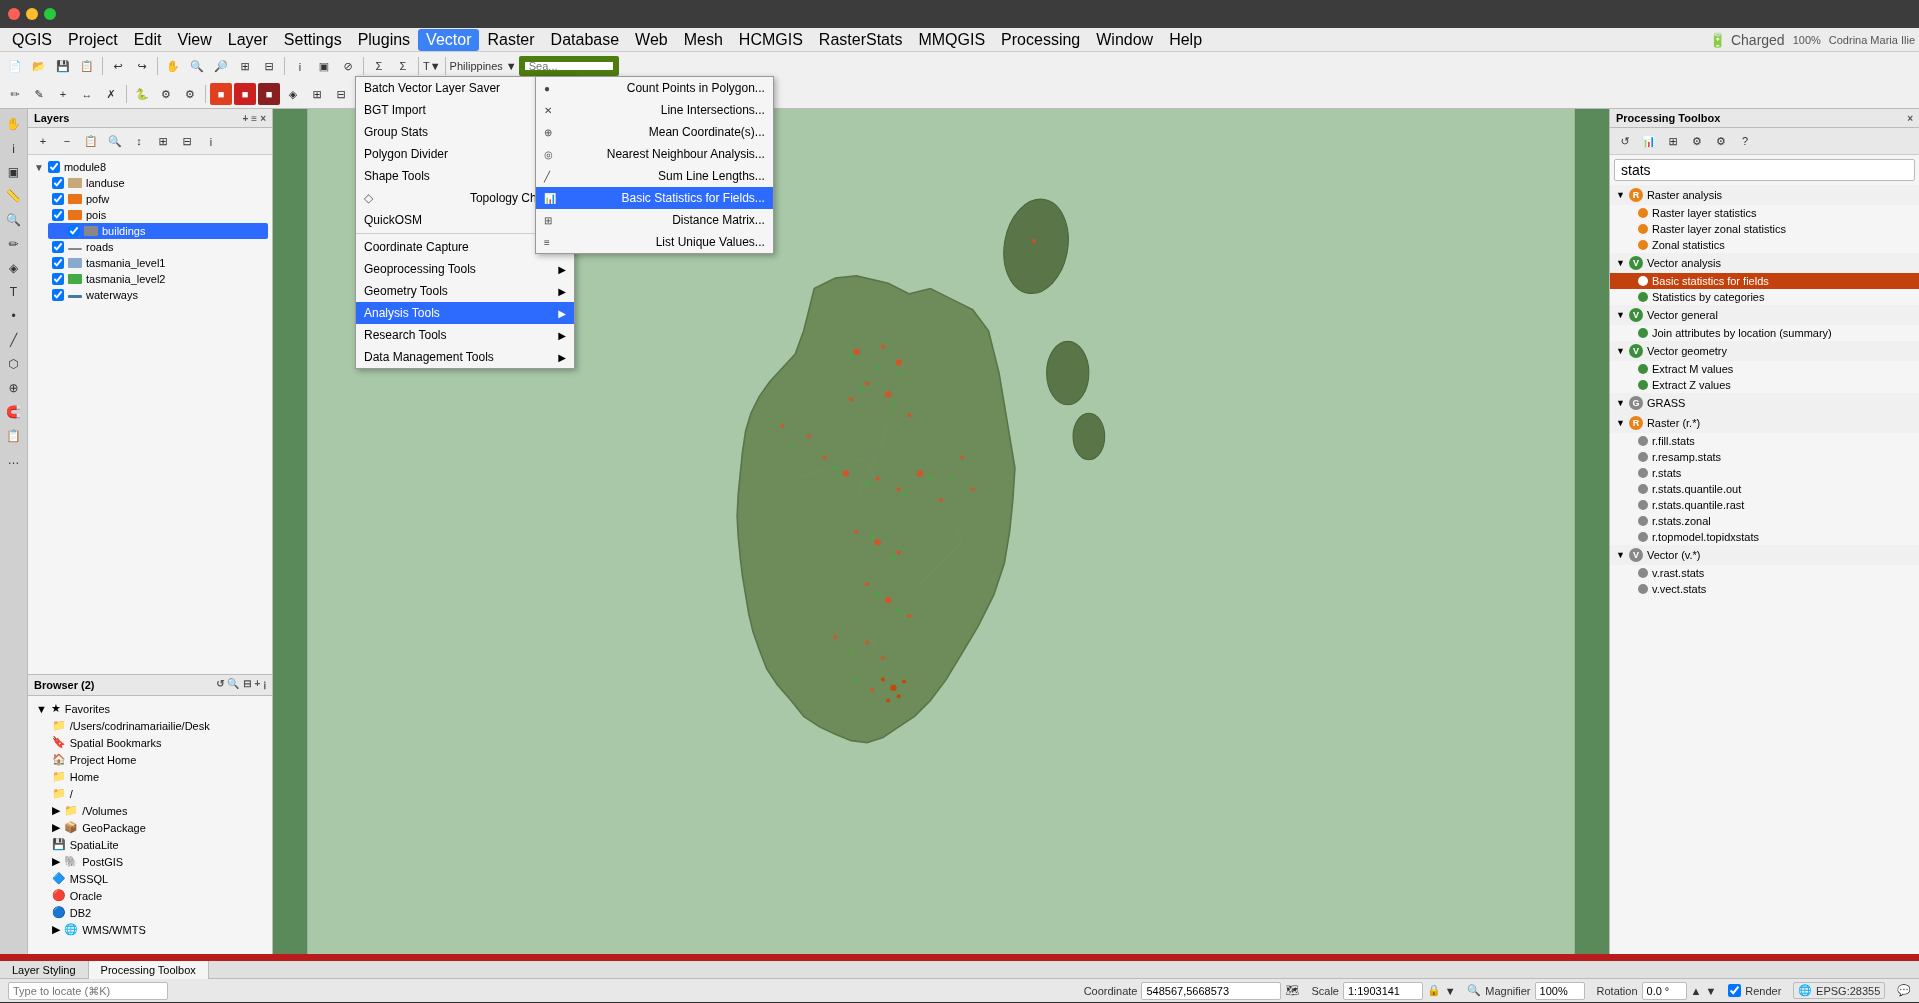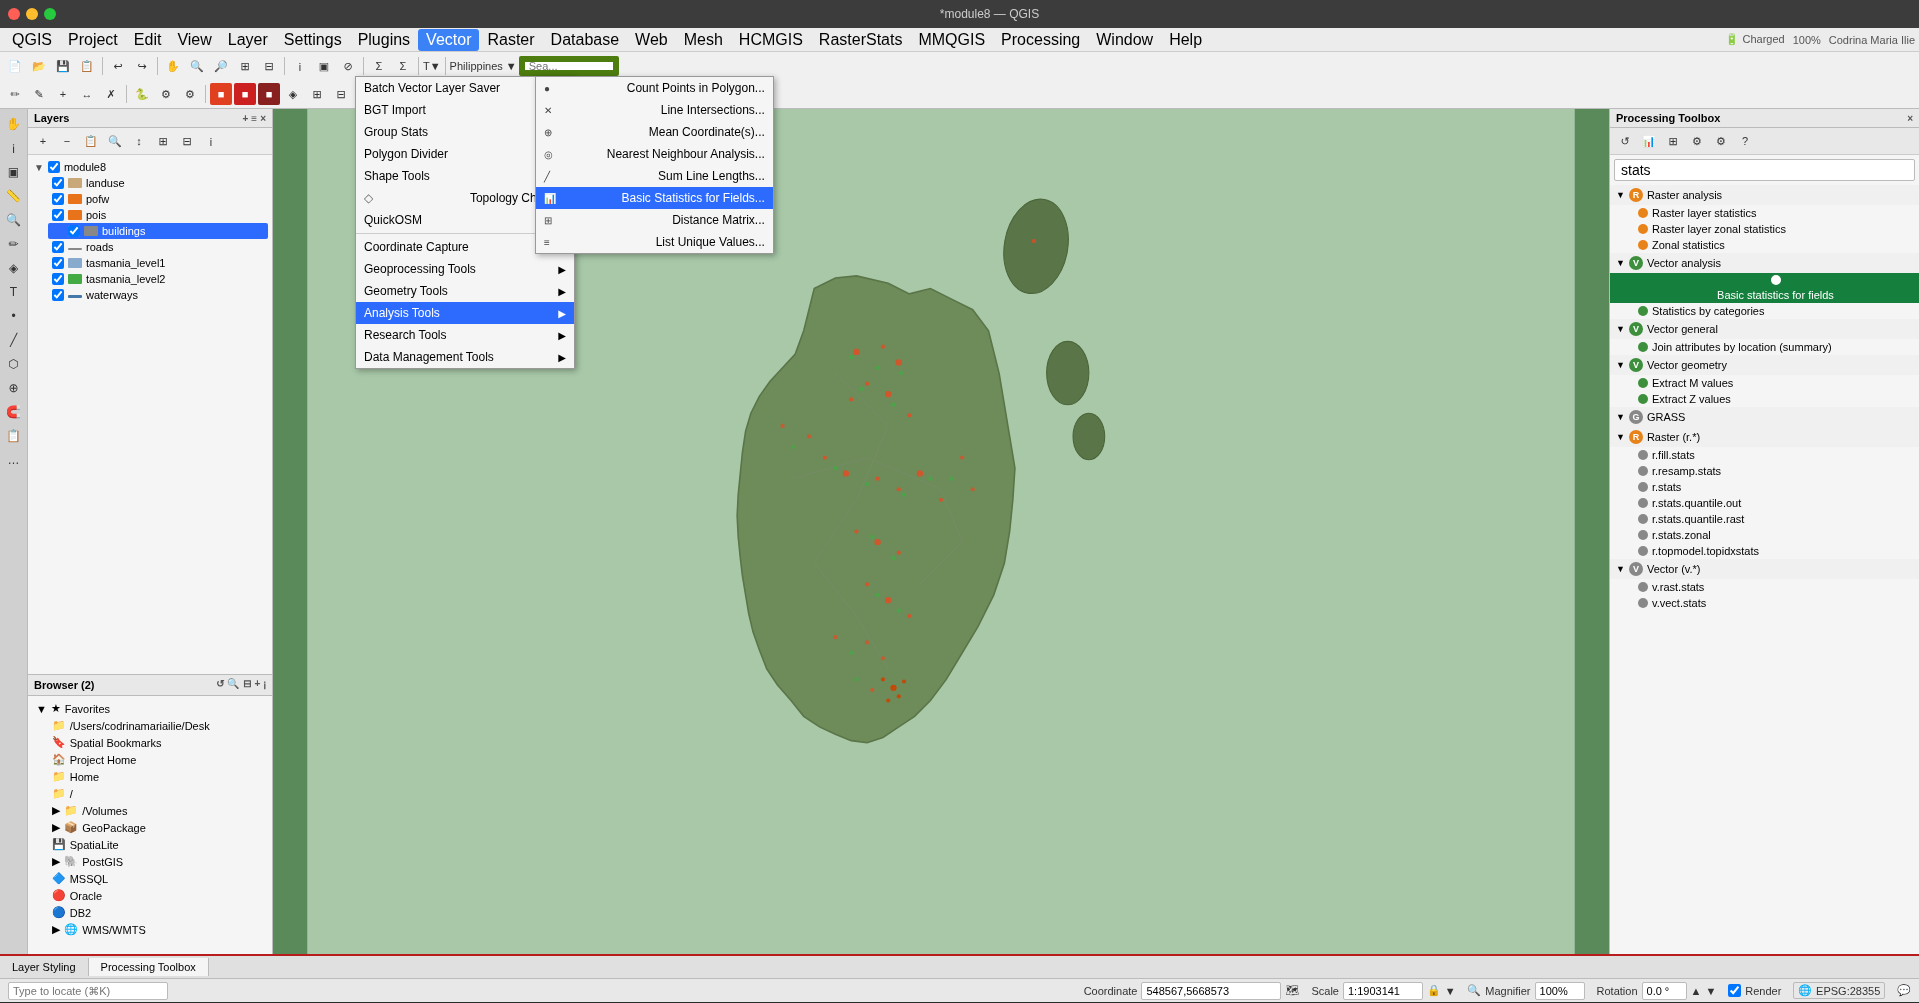--- a/index.html
+++ b/index.html
@@ -57,24 +57,24 @@
 
     
     #right-panel { width: 310px; background: #f5f5f5; border-left: 1px solid #bbb; display: flex; flex-direction: column; }
     #processing-toolbar { display: flex; align-items: center; padding: 2px 4px; gap: 2px; background: #e8e8e8; border-bottom: 1px solid #ccc; }
     #search-box { margin: 4px; }
     #search-box input { width: 100%; height: 22px; border: 1px solid #bbb; border-radius: 2px; padding: 0 6px; font-size: 11px; }
     .proc-tree { flex: 1; overflow-y: auto; font-size: 11px; }
     .proc-group { margin: 0; }
     .proc-group-header { display: flex; align-items: center; gap: 4px; padding: 3px 6px; cursor: pointer; font-size: 11px; background: #f0f0f0; }
     .proc-item { display: flex; align-items: center; gap: 4px; padding: 2px 6px 2px 28px; cursor: pointer; font-size: 11px; }
-    .proc-item.highlighted { background: #15803d; color: #fff; flex-direction: column; }
-
-    
-    #bottom-tabs { height: 24px; background: #e0e0e0; border-top: 2px solid #b91c1c; display: flex; align-items: center; }
+    .proc-item.highlighted { background: #c2410c; color: #fff; }
+
+    
+    #bottom-tabs { height: 24px; background: #e0e0e0; border-top: 7px solid #b91c1c; display: flex; align-items: center; }
     .btab { padding: 3px 12px; font-size: 11px; cursor: pointer; border-right: 1px solid #bbb; }
     .btab.active { background: #f5f5f5; }
 
     
     #statusbar { height: 24px; background: #e8e8e8; border-top: 1px solid #bbb; display: flex; align-items: center; padding: 0 8px; gap: 12px; font-size: 11px; color: #333; }
     .status-item { display: flex; align-items: center; gap: 4px; }
 
     
     #vector-dropdown { position: absolute; top: 76px; left: 355px; background: #f5f5f5; border: 1px solid #999; box-shadow: 2px 2px 6px rgba(0,0,0,0.3); z-index: 100; min-width: 220px; }
     .dd-item { display: flex; align-items: center; padding: 4px 8px; cursor: pointer; font-size: 12px; color: #000; justify-content: space-between; gap: 48px; }
@@ -111,21 +111,20 @@
   </style>
 </head>
 <body>
 
 <div id="titlebar">
   <div class="titlebar-dots">
     <div class="dot dot-red"></div>
     <div class="dot dot-yellow"></div>
     <div class="dot dot-green"></div>
   </div>
-  <div id="titlebar-title">*module8 — QGIS</div>
 </div>
 
 <div id="menubar">
   <span class="menu-item">QGIS</span>
   <span class="menu-item">Project</span>
   <span class="menu-item">Edit</span>
   <span class="menu-item">View</span>
   <span class="menu-item">Layer</span>
   <span class="menu-item">Settings</span>
   <span class="menu-item">Plugins</span>
@@ -134,21 +133,21 @@
   <span class="menu-item">Database</span>
   <span class="menu-item">Web</span>
   <span class="menu-item">Mesh</span>
   <span class="menu-item">HCMGIS</span>
   <span class="menu-item">RasterStats</span>
   <span class="menu-item">MMQGIS</span>
   <span class="menu-item">Processing</span>
   <span class="menu-item">Window</span>
   <span class="menu-item">Help</span>
   <div style="flex:1"></div>
-  <span style="font-size:11px; color:#555; margin-right:8px;">🔋 Charged</span>
+  <span style="font-size:14px; color:#555; margin-right:8px;">🔋 Charged</span>
   <span style="font-size:11px; color:#555; margin-right:8px;">100%</span>
   <span style="font-size:11px; color:#555;">Codrina Maria Ilie</span>
 </div>
 
 <div id="toolbars">
   <div class="toolbar-row">
 
     <button class="tb-btn">📄</button>
     <button class="tb-btn">📂</button>
     <button class="tb-btn">💾</button>

